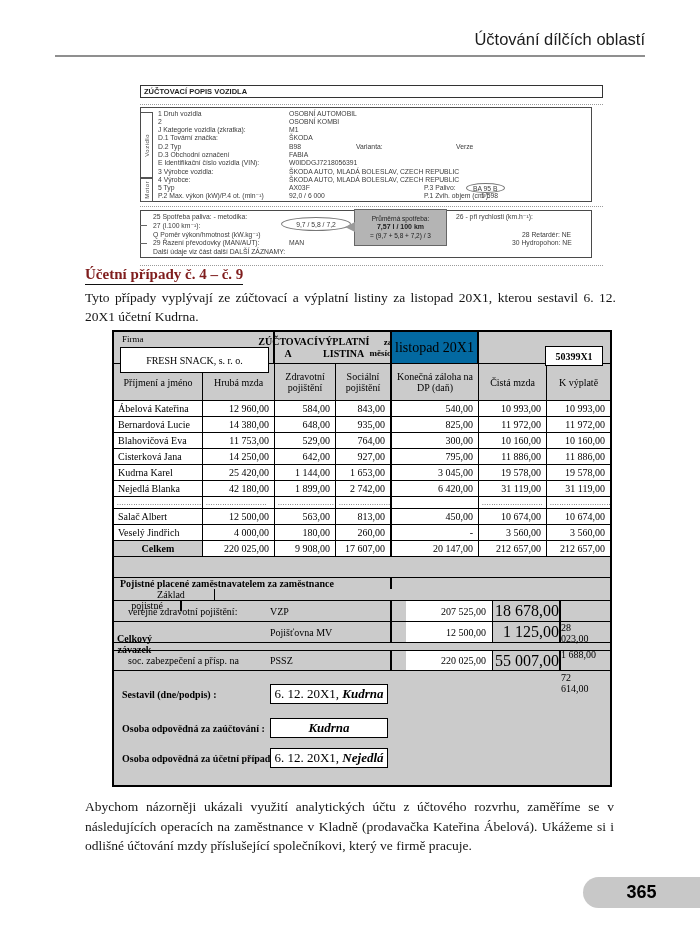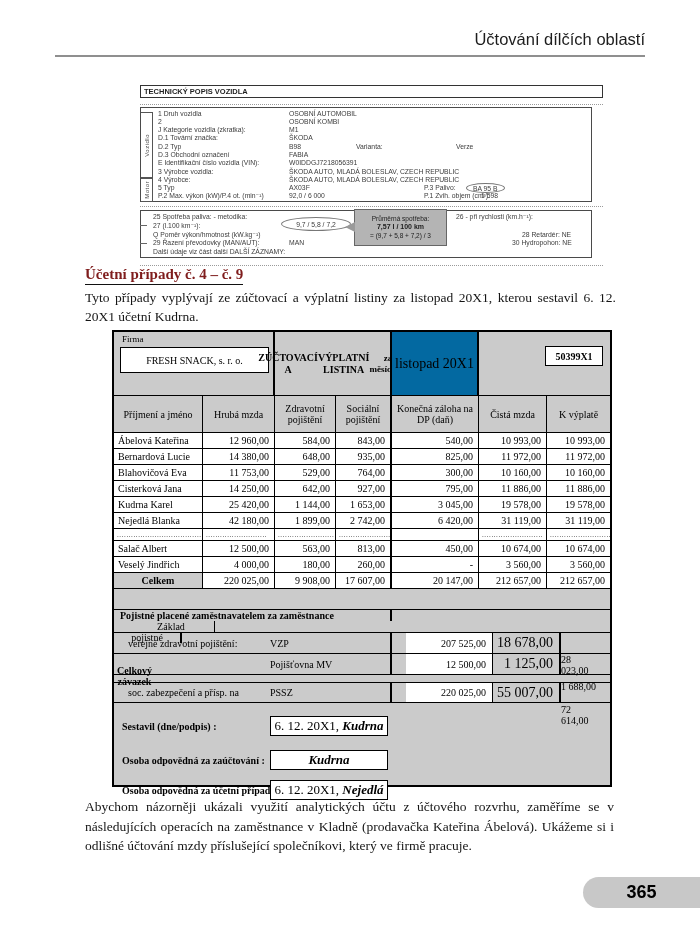--- a/index.html
+++ b/index.html
@@ -59,21 +59,21 @@
   .footer-p { position:absolute; left:85px; top:797px; width:529px; font-size:13.5px; line-height:19.5px; text-align:justify; }
 
   
   .ptable { position:absolute; left:112px; top:330px; width:500px; height:457px; background:#cbcbcb;
             border:2px solid #000; font-family:"Liberation Serif","DejaVu Serif",serif; color:#000; }
   .trow { display:flex; border-bottom:1px solid #000; }
   .gap  { width:100%; }
   .bline { border-bottom:1px solid #000; }
   .g21 { height:21px; } .g8 { height:8px; } .g13 { height:13px; } .g14 { height:14px; } .g10 { height:10px; }
 
-  .hb { height:64px; }
+  .hb { height:32px; }
   .hc { height:100%; border-right:2px solid #000; position:relative; }
   .hc1 { width:161px; }
   .hc2 { width:117px; display:flex; align-items:center; justify-content:center;
          font-weight:bold; text-align:center; }
   .hc2 .l12 { font-size:10px; line-height:12px; }
   .hc2 .l3  { font-size:9px;  line-height:11px; }
   .hc3 { width:87px; background:#0369a1; display:flex; align-items:center; justify-content:center; font-size:14px; }
   .hc4 { width:131px; border-right:none; }
   .firm-label { position:absolute; left:8px; top:2px; font-size:9px; }
   .firm-box { position:absolute; left:6px; top:15px; width:149px; height:26px; background:#fff; border:1.5px solid #000;
@@ -99,21 +99,21 @@
   .e2 { width:87px; height:100%; border-right:1px solid #000; display:flex; align-items:center;margin-left:14px; }
   .e3 { width:68px; height:100%; border-right:2px solid #000; display:flex; align-items:center; }
   .e4 { width:41px; height:100%; display:flex; align-items:center;margin-top:22px; }
   .ehead .e1 { font-weight:bold; font-size:10px; padding-left:6px; }
   .ehead .e2, .ehead .e3, .ehead .e4 { justify-content:center; text-align:center; font-size:10px; line-height:11px; }
   .ehead .e4 { font-weight:bold; }
   .erow { height:21px; } .erow.short { height:20px; }
   .elab { position:absolute; left:14px; font-size:10px; }
   .eorg { position:absolute; left:156px; font-size:10px; }
   .erow .e2 { background:#fff; justify-content:flex-end; padding-right:6px; font-size:10px; }
-  .erow .e3 { justify-content:flex-end; padding-right:6px; font-size:14px; }
+  .erow .e3 { justify-content:flex-end; font-size:16px; }
   .erow .e4 { justify-content:flex-end; padding-right:6px; font-size:10px; }
 
   .srow { height:20px; position:relative; }
   .slab { position:absolute; left:8px; top:50%; transform:translateY(-50%); font-weight:bold; font-size:10px; white-space:nowrap; }
   .sbox { position:absolute; left:156px; top:0; width:118px; height:20px; background:#fff; border:1.5px solid #000;
           display:flex; align-items:center; justify-content:center; font-size:13px; white-space:pre; }
   .sname { font-weight:bold; font-style:italic; }
 
   
   .page-badge { position:absolute; left:583px; top:877px; width:117px; height:31px; background:#c8c8c8;
@@ -123,21 +123,21 @@
 </style>
 </head>
 <body>
 
 <div class="page">
 
   <div class="hdr-title">Účtování dílčích oblastí</div>
   <div class="hdr-rule"></div>
 
   <div class="vform">
-    <div class="vtitle">TECHNICKÝ POPIS VOZIDLA</div>
+    <div class="vtitle">ZÚČTOVACÍ POPIS VOZIDLA</div>
     <div class="vdot d1"></div>
 
     <div class="vmain">
       <div class="vbr vbr1">
           <span>Vozidlo</span>
         </div>
       <div class="vbr vbr2">
           <span>Motor</span>
         </div>
 

